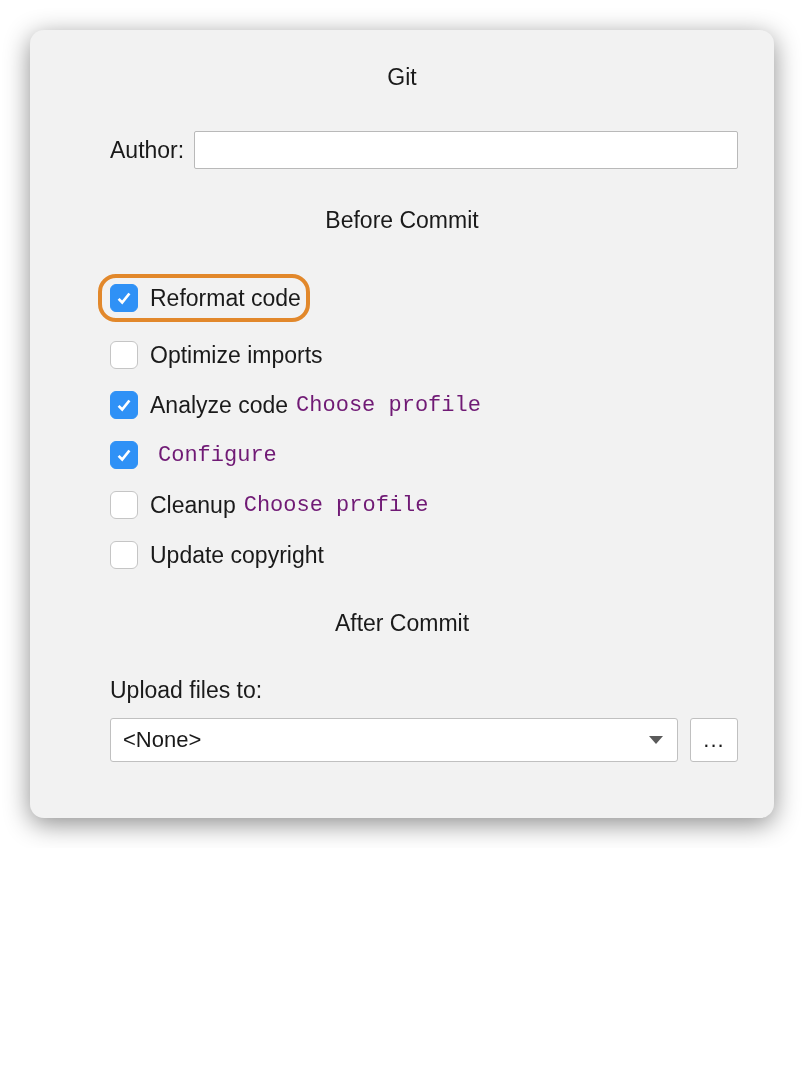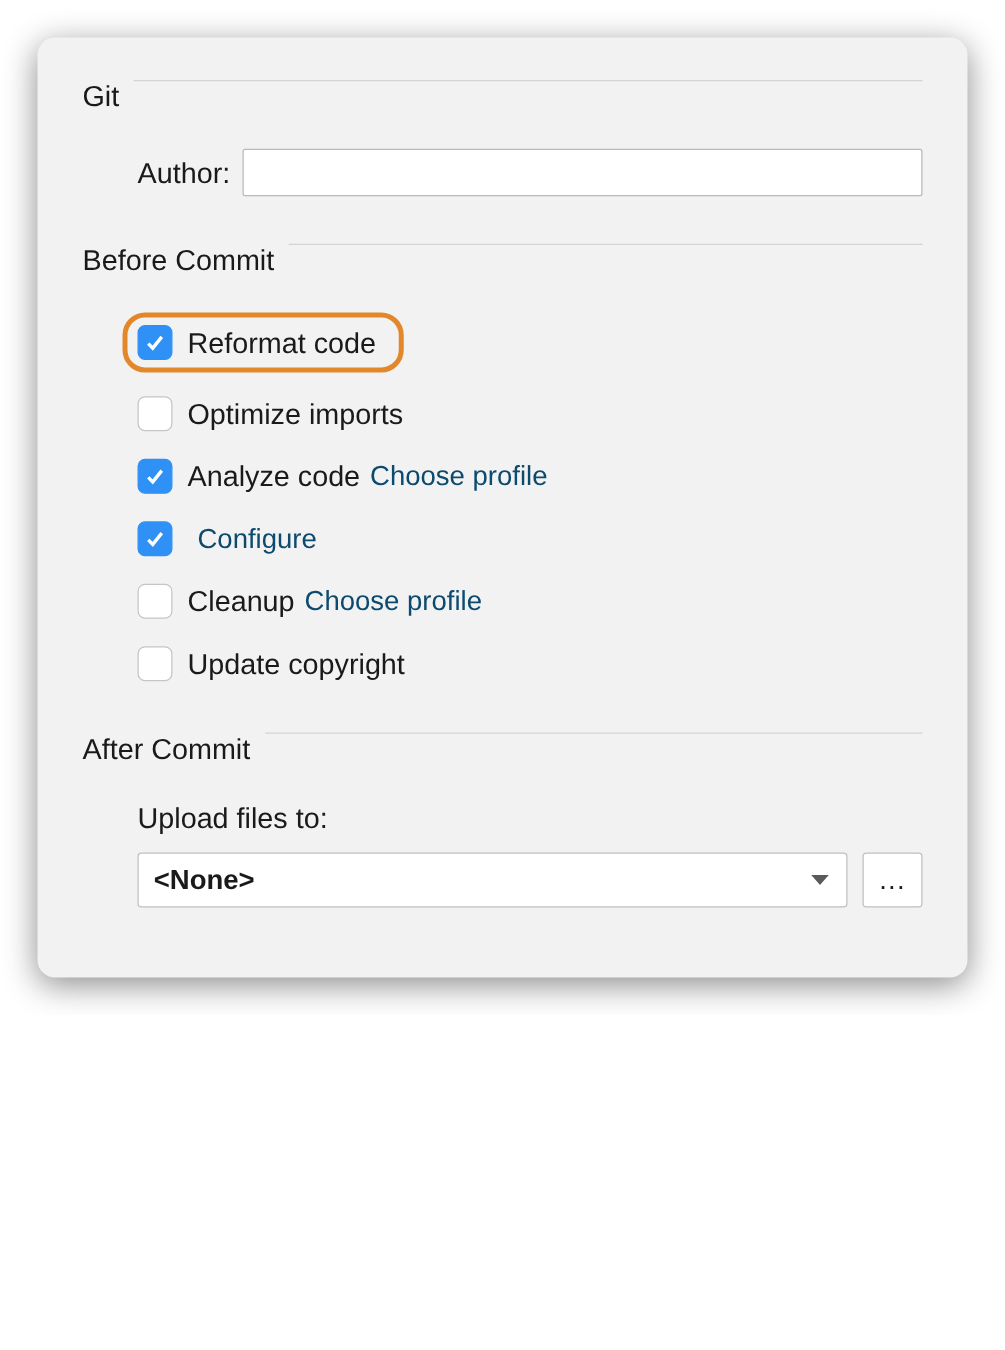--- a/index.html
+++ b/index.html
@@ -15,23 +15,24 @@
       background: #f2f2f2;
       border-radius: 14px;
       box-shadow: 0 6px 26px rgba(0,0,0,0.45);
       padding: 34px 36px 38px 36px;
       position: relative;
     }
     .section { margin-bottom: 38px; }
     .section:last-child { margin-bottom: 0; }
     .section-header {
       display: flex;
-      align-items: flex-start;
+      align-items: center;
       gap: 12px;
       margin-bottom: 28px;
+      flex-direction: column;
     }
     .section-title {
       font-size: 23px;
       font-weight: 400;
       white-space: nowrap;
     }
     .section-rule {
       flex: 1;
       height: 1px;
       background: #d4d4d4;
@@ -76,50 +77,50 @@
     }
     .checkbox.checked svg {
       width: 18px;
       height: 18px;
       stroke: #fff;
       stroke-width: 3;
       fill: none;
     }
     .cb-label { font-size: 23px; }
     .link {
-      color: #0c4a6e;
+      color: #701a75;
       margin-left: 8px;
       cursor: pointer;
+      font-family: Liberation Mono, monospace;
     }
     .highlight {
       display: inline-flex;
       align-items: center;
       border: 4px solid #e2882b;
       border-radius: 18px;
-      padding: 6px 18px 6px 8px;
+      padding: 6px 5px 6px 8px;
       margin-left: -12px;
     }
     .upload-label {
       font-size: 23px;
       margin-bottom: 14px;
       display: block;
     }
     .select-row { display: flex; gap: 12px; margin-bottom: 18px; }
     .select {
       flex: 1;
       height: 44px;
       background: #fff;
       border: 1px solid #c0c0c0;
       border-radius: 3px;
       display: flex;
       align-items: center;
       justify-content: space-between;
       padding: 0 10px 0 12px;
       font-size: 22px;
-      font-weight: bold;
     }
     .select-caret {
       width: 0; height: 0;
       border-left: 7px solid transparent;
       border-right: 7px solid transparent;
       border-top: 8px solid #5a5a5a;
       margin-right: 4px;
     }
     .ellipsis-btn {
       width: 48px;

